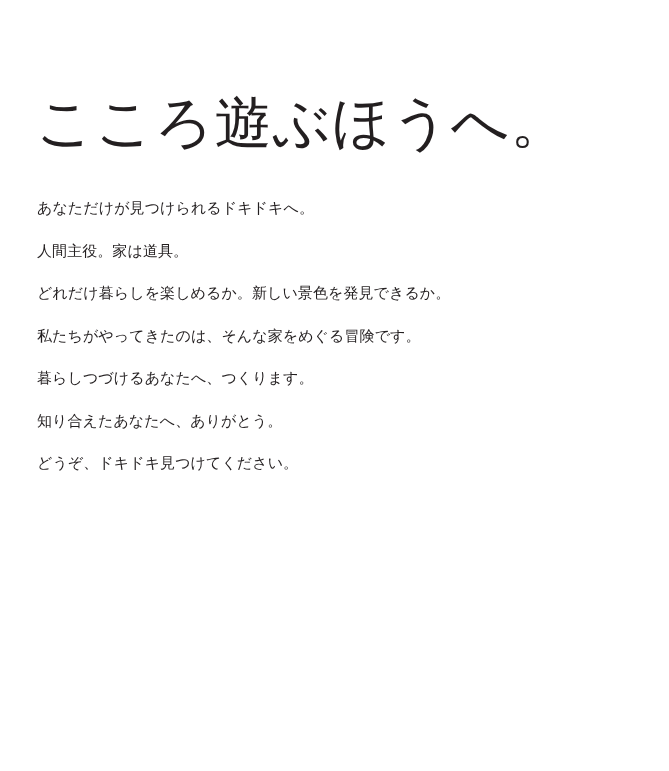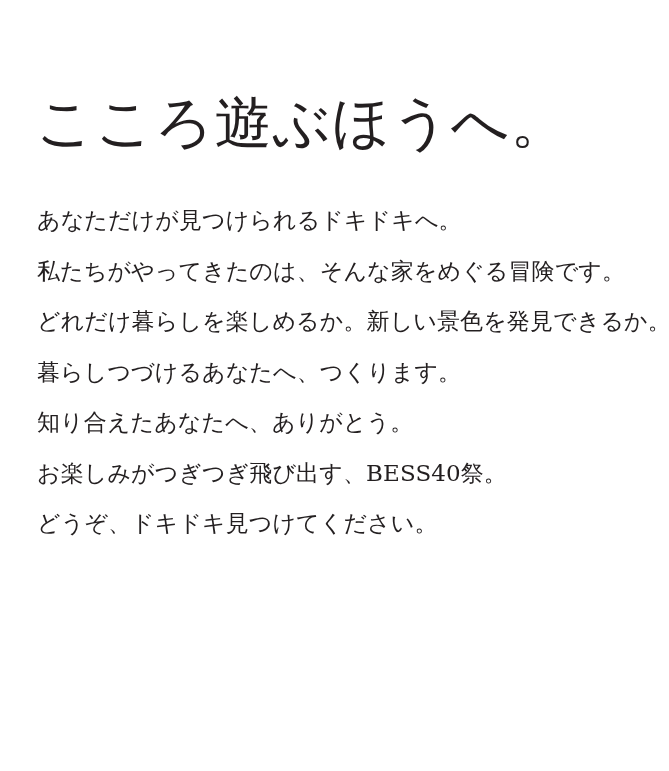--- a/index.html
+++ b/index.html
@@ -35,41 +35,41 @@
     white-space: nowrap;
   }
   .body-copy {
     position: absolute;
     left: 37px;
     top: 186px;
     width: 610px;
   }
   .line {
     font-family: "DejaVu Serif", "Liberation Serif", serif;
-    font-size: 23px;
+    font-size: 15px;
     line-height: 1;
     letter-spacing: 0.005em;
     color: #231f20;
     margin-bottom: 27.5px;
     white-space: nowrap;
   }
   .line:last-child {
     margin-bottom: 0;
   }
 </style>
 </head>
 <body>
 
 <div class="page">
 
   <h1 class="headline">こころ遊ぶほうへ。</h1>
 
   <div class="body-copy">
     <p class="line">あなただけが見つけられるドキドキへ。</p>
+    <p class="line">人間主役。家は道具。</p>
+    <p class="line">どれだけ暮らしを楽しめるか。新しい景色を発見できるか。</p>
     <p class="line">私たちがやってきたのは、そんな家をめぐる冒険です。</p>
-    <p class="line">どれだけ暮らしを楽しめるか。新しい景色を発見できるか。</p>
     <p class="line">暮らしつづけるあなたへ、つくります。</p>
     <p class="line">知り合えたあなたへ、ありがとう。</p>
-    <p class="line">お楽しみがつぎつぎ飛び出す、BESS40祭。</p>
     <p class="line">どうぞ、ドキドキ見つけてください。</p>
   </div>
 
 </div>
 
 </body></html>

